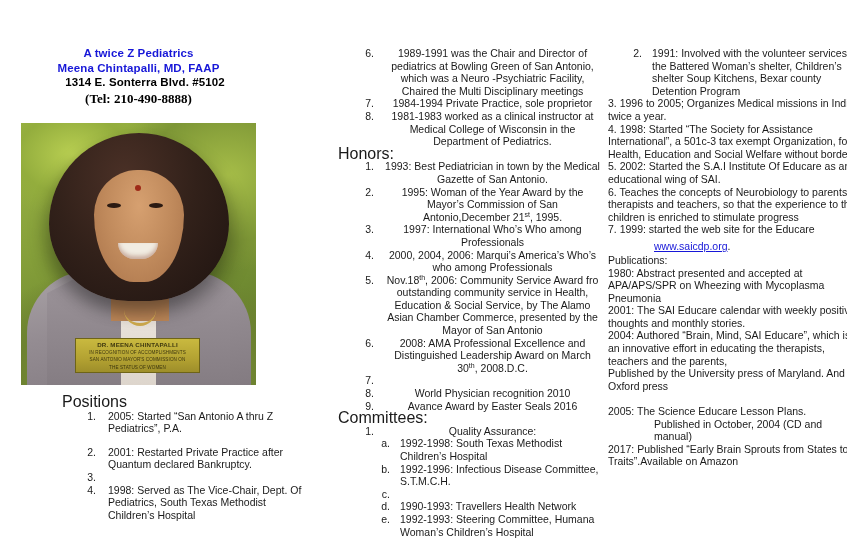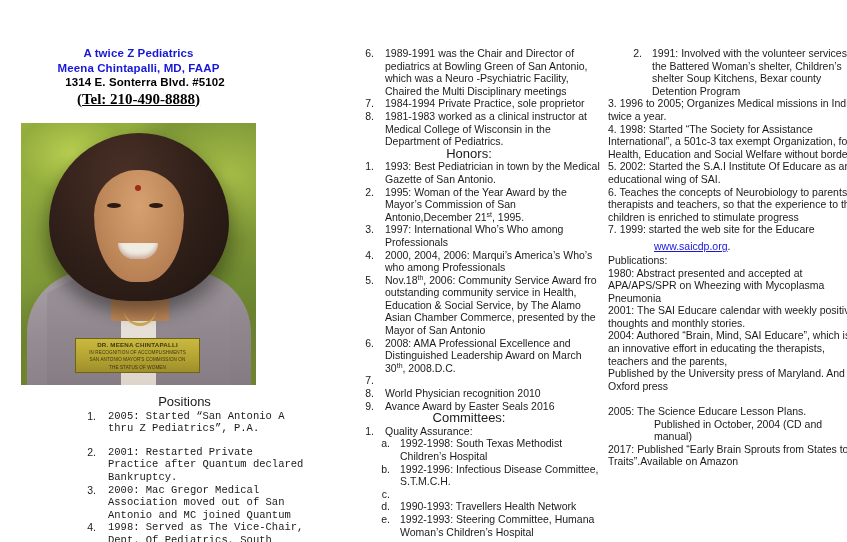--- a/index.html
+++ b/index.html
@@ -41,26 +41,25 @@
     font-size: 11.5px;
     font-weight: bold;
     line-height: 14.5px;
     letter-spacing: 0.1px;
     white-space: nowrap;
   }
   .lh-blue { color: #1717d8; }
   .lh-black { color: #000000; padding-left: 13px; }
   .lh-tel {
     font-family: "Liberation Serif", serif;
-    font-size: 15px;
+    font-size: 13px;
     font-weight: bold;
     color: #000000;
     line-height: 16px;
     padding-top: 1px;
-    text-decoration: underline;
   }
 
   
   .photo-wrap {
     position: absolute;
     left: 21px;
     top: 123px;
     width: 235px;
     height: 262px;
     overflow: hidden;
@@ -189,24 +188,23 @@
     line-height: 7.5px;
     white-space: nowrap;
     overflow: hidden;
     opacity: 0.86;
   }
   .plaque-line.t1 { font-size: 6.2px; font-weight: bold; letter-spacing: 0.2px; }
   .plaque-line.t2 { font-size: 4.6px; letter-spacing: 0.1px; }
 
   
   .section-head {
-    font-size: 13px;
+    font-size: 16px;
     line-height: 12.6px;
     color: #1a1a1a;
-    text-align: center;
   }
   .txt {
     font-size: 10.5px;
     line-height: 12.6px;
     color: #1a1a1a;
   }
 
   
   .row {
     display: flex;
@@ -227,27 +225,27 @@
   
   .positions {
     position: absolute;
     left: 62px;
     top: 396px;
     width: 245px;
   }
   .positions .section-head { margin-bottom: 1px; }
   .positions .row { margin-bottom: 0px; }
   .positions .row .num   { width: 34px; padding-right: 12px; }
-  .positions .row .bodytxt { width: 186px; font-family: Liberation Mono, monospace; }
+  .positions .row .bodytxt { width: 186px; }
   .gap { height: 11px; }
 
   
   .mid-list { width: 262px; }
   .mid-list .row .num   { width: 36px; padding-right: 11px; }
-  .mid-list .row .bodytxt { width: 205px; }
+  .mid-list .row .bodytxt { width: 205px; text-align: center; }
   .mid-sub .row .num   { width: 52px; padding-right: 10px; }
   .mid-sub .row .bodytxt { width: 190px; }
   .mid-top { padding-top: 47px; }
   .head-flush { padding-left: 0px; }
 
   
   .right-top { padding-top: 47px; }
   .right-list .row .num   { width: 34px; padding-right: 10px; }
   .right-list .row .bodytxt { width: 226px; }
   .right-plain { width: 250px; }
@@ -312,21 +310,20 @@
         <div class="num">1.</div>
         <div class="bodytxt">2005: Started “San Antonio A thru Z Pediatrics”,  P.A.</div>
       </div>
       <div class="gap"></div>
       <div class="row">
         <div class="num">2.</div>
         <div class="bodytxt">2001: Restarted Private Practice after Quantum declared Bankruptcy.</div>
       </div>
       <div class="row">
         <div class="num">3.</div>
-        <div class="bodytxt">2000: Mac Gregor Medical Association moved out of San Antonio and MC joined Quantum</div>
       </div>
       <div class="row">
         <div class="num">4.</div>
         <div class="bodytxt">1998: Served as The Vice-Chair, Dept. Of Pediatrics, South Texas Methodist Children’s Hospital</div>
       </div>
 
     </div>
   </div>
 
   <div class="col col-mid">

